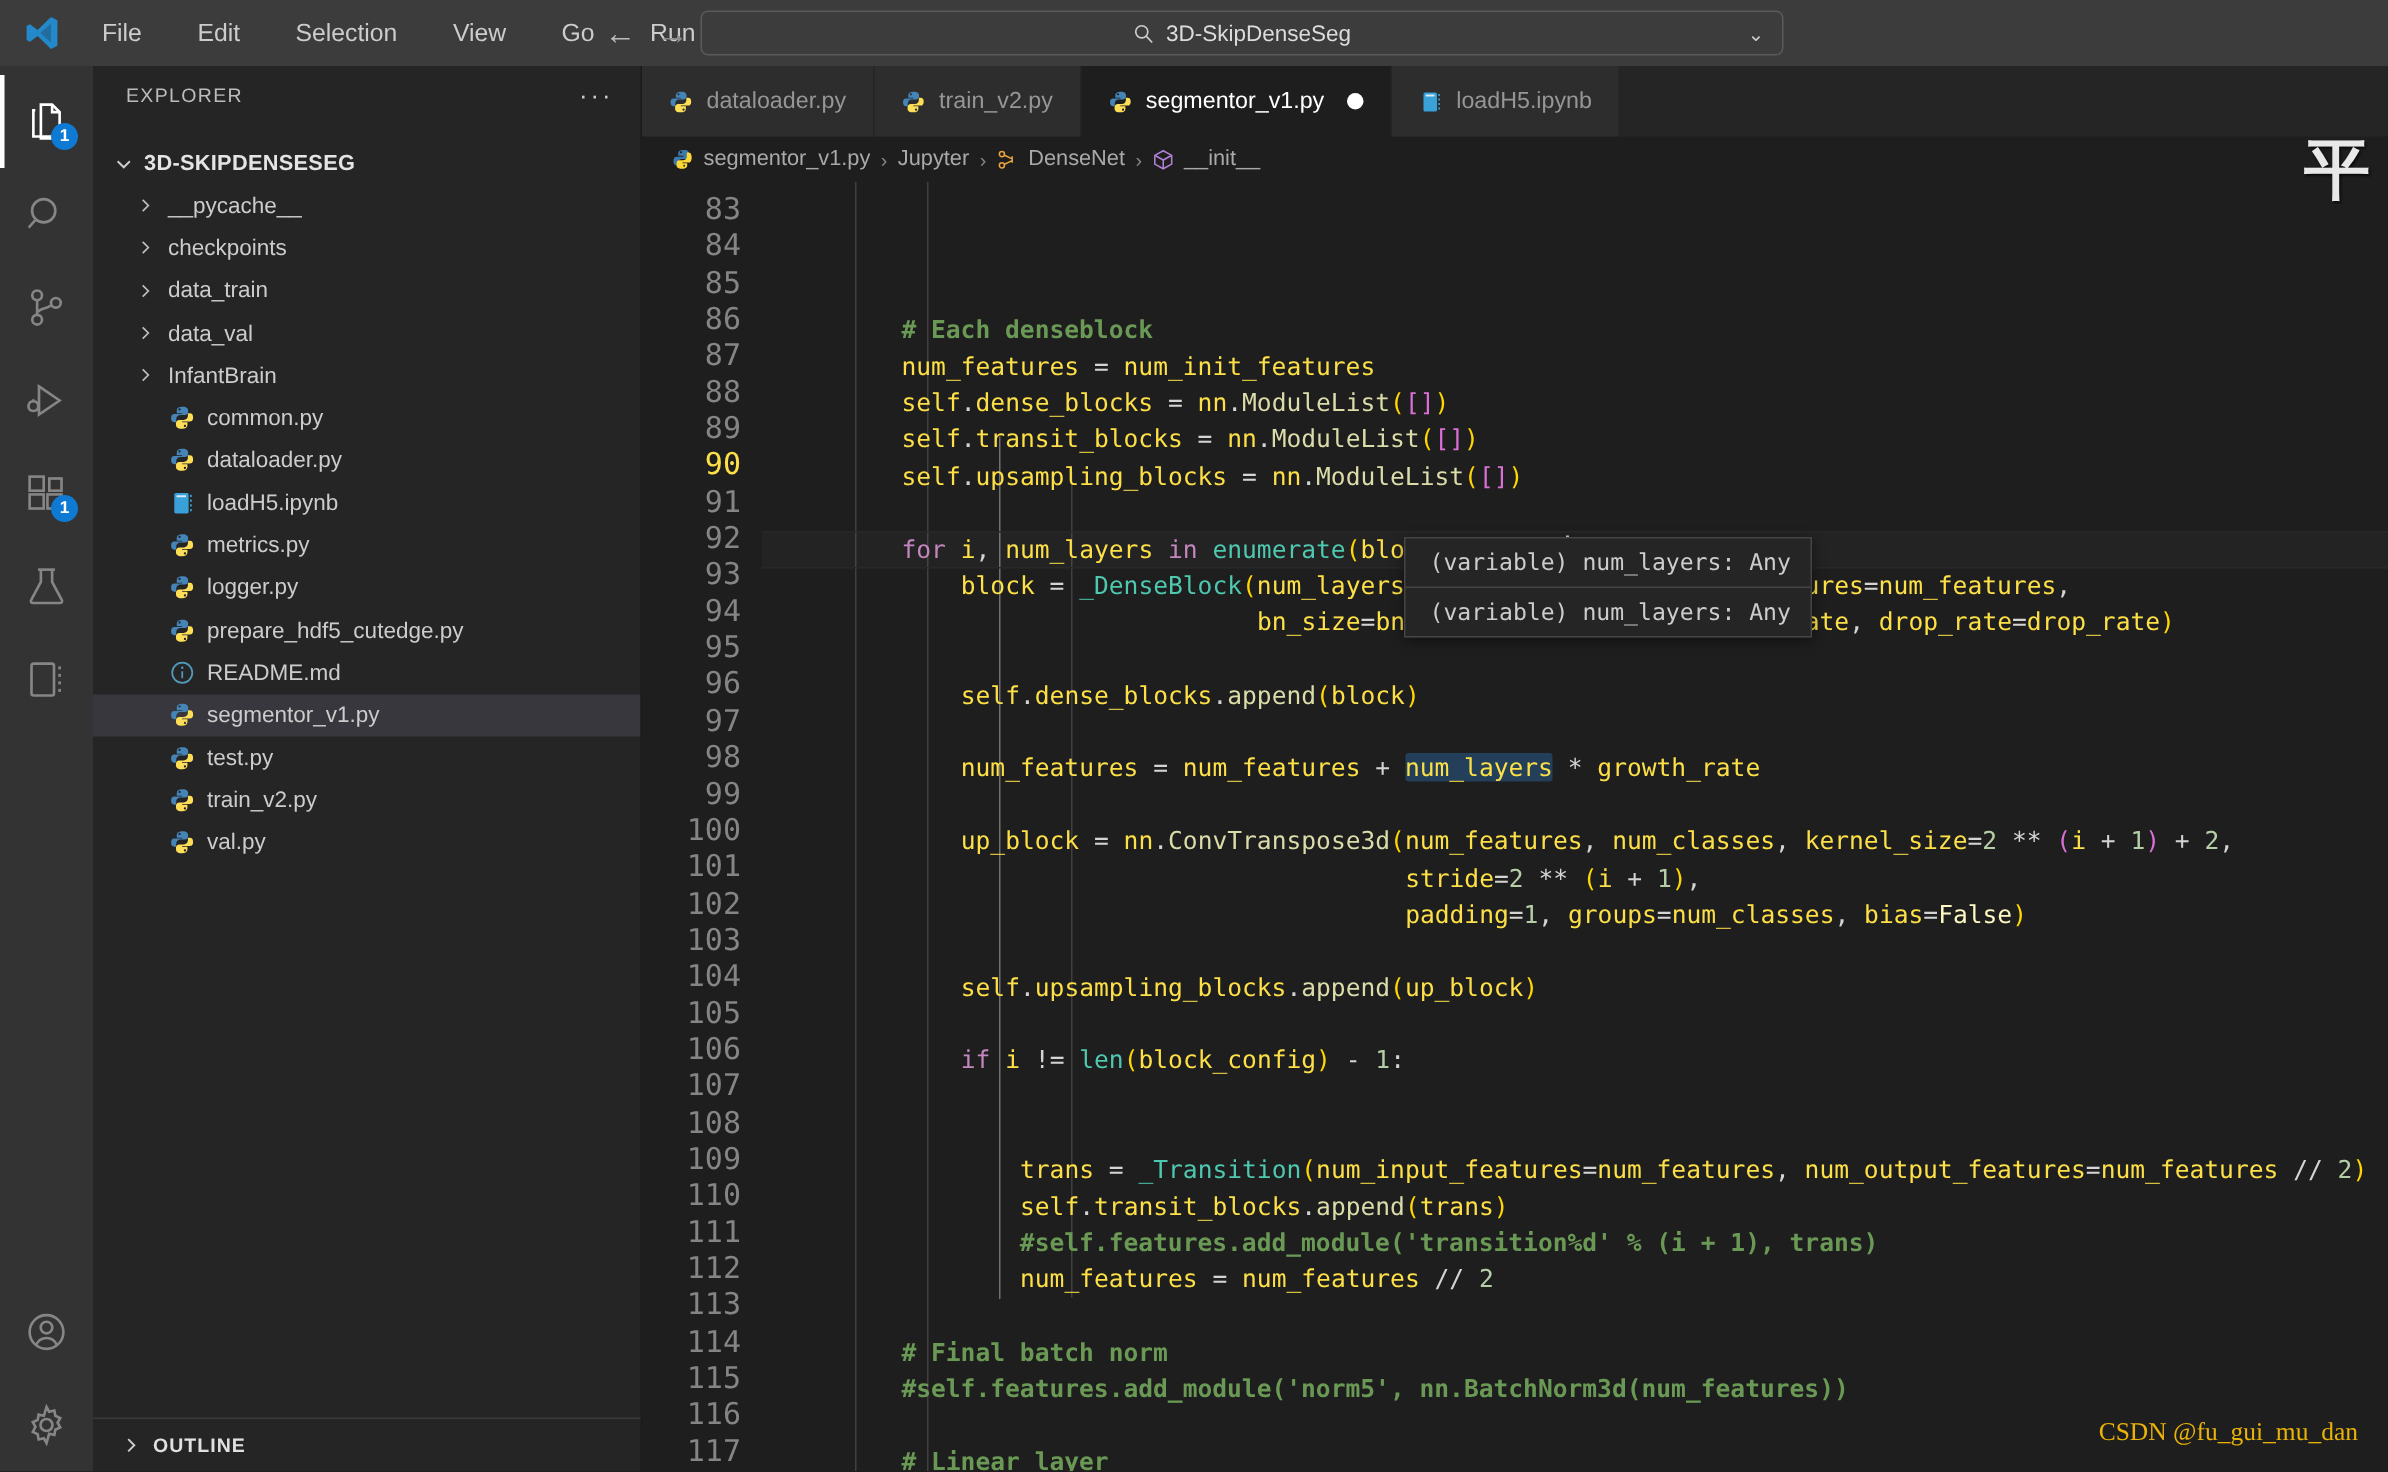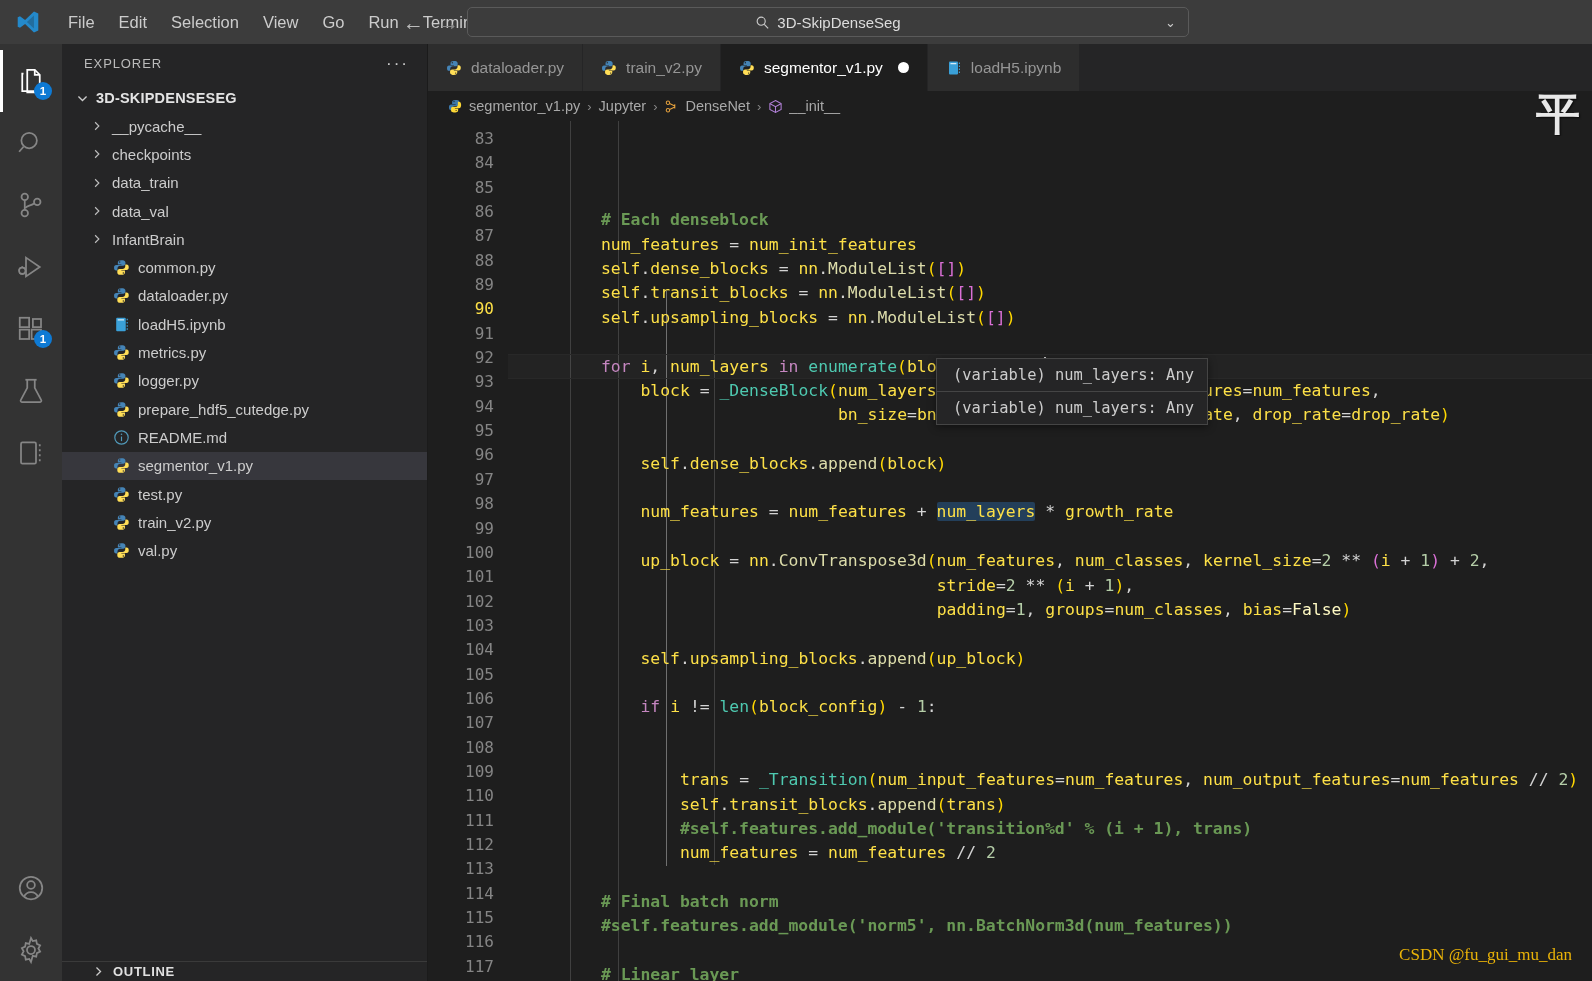--- a/index.html
+++ b/index.html
@@ -15,21 +15,21 @@
   
   .titlebar {
     height: 44px; min-height: 44px;
     background: #3c3c3c;
     display: flex; align-items: center;
     position: relative;
     z-index: 40;
   }
   .vslogo { width: 56px; display: flex; align-items: center; justify-content: center; }
   .vslogo svg { width: 26px; height: 26px; }
-  .menubar { display: flex; align-items: center; gap: 0px; }
+  .menubar { display: flex; align-items: center; gap: 13px; }
   .menu-item {
     font-size: 16.5px; color: #cccccc; padding: 4px 12px;
     cursor: default; white-space: nowrap;
   }
   .titlebar-center {
     position: absolute; left: 50%; transform: translateX(-50%);
     display: flex; align-items: center; gap: 8px;
     width: 800px; justify-content: center;
   }
   .navarrows { display: flex; gap: 14px; color: #bbbbbb; }
@@ -76,20 +76,21 @@
     display: flex; align-items: center; justify-content: center;
     padding: 0 4px;
   }
   .act-spacer { flex: 1; }
 
   
   .sidebar {
     width: 366px; min-width: 366px; background: #252526;
     display: flex; flex-direction: column;
     border-right: 1px solid #1b1b1b;
+    gap: 11px;
   }
   .sb-header {
     height: 38px; display: flex; align-items: center;
     justify-content: space-between;
     padding: 0 18px 0 22px;
   }
   .sb-title { font-size: 13px; letter-spacing: 0.9px; color: #bbbbbb; }
   .sb-dots { color: #cccccc; font-size: 17px; letter-spacing: 2px; cursor: pointer; line-height: 1; }
   .tree { flex: 1; overflow: hidden; padding-top: 2px; }
   .root-row {
@@ -104,22 +105,22 @@
     padding-left: 26px; gap: 7px; cursor: pointer;
     font-size: 15px; color: #cccccc; white-space: nowrap;
   }
   .tree-row.selected { background: #37373d; }
   .tw-chev { width: 17px; display:inline-flex; align-items:center; justify-content:center; color:#bfbfbf; }
   .tw-chev svg { width: 12px; height: 12px; }
   .ficon { width: 19px; display:inline-flex; align-items:center; justify-content:center; }
   .ficon svg { width: 17px; height: 17px; }
   .sb-footer {
     border-top: 1px solid #3a3a3a;
-    height: 20px; display: flex; align-items: center; gap: 7px;
-    padding-left: 28px;
+    height: 36px; display: flex; align-items: center; gap: 7px;
+    padding-left: 17px;
   }
   .sb-footer .lbl { font-size: 13px; font-weight: 700; letter-spacing: .7px; color: #e0e0e0; }
 
   
   .editorarea { flex: 1; display: flex; flex-direction: column; min-width: 0; background: #1e1e1e; position: relative; }
   .tabsrow {
     height: 47px; min-height: 47px; background: #252526;
     display: flex; align-items: stretch; position: relative;
   }
   .tab {
@@ -149,21 +150,21 @@
   .bc-item { display: flex; align-items: center; gap: 6px; cursor: pointer; }
   .bc-item svg { width: 15px; height: 15px; }
   .bc-sep { color: #878787; font-size: 13px; padding: 0 1px; }
 
   
   .codewrap { flex: 1; position: relative; overflow: hidden; display: flex; }
   .gutter {
     width: 80px; min-width: 80px; text-align: right;
     padding-right: 14px; padding-top: 6px;
     font-family: "DejaVu Sans Mono", monospace;
-    font-size: 16px; color: #858585;
+    font-size: 20px; color: #858585;
     user-select: none;
   }
   .gline { height: 24.35px; line-height: 24.35px; }
   .gline.cur { color: #fde047; }
   .codecol {
     flex: 1; position: relative; padding-top: 6px; min-width: 0;
     font-family: "DejaVu Sans Mono", monospace;
     font-size: 16.4px;
     white-space: pre;
     overflow: hidden;

